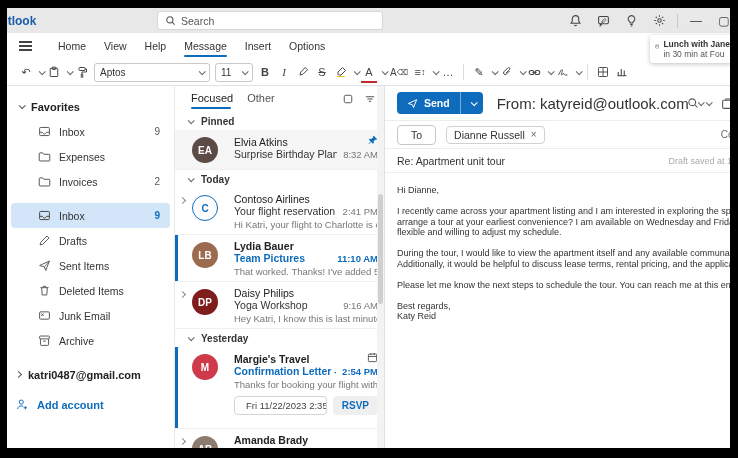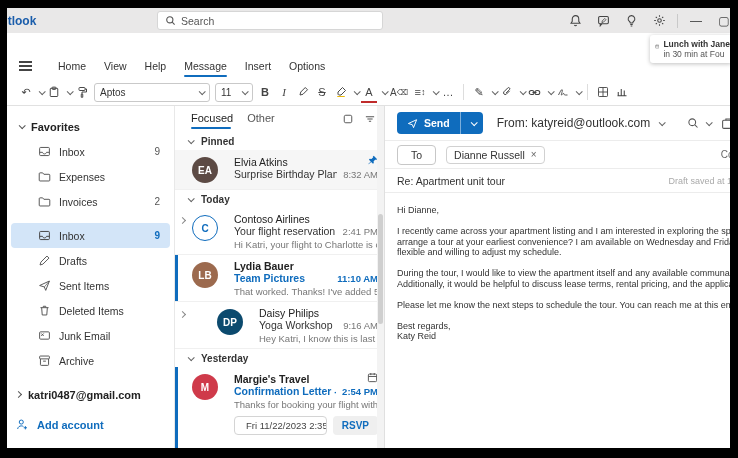--- a/index.html
+++ b/index.html
@@ -11,21 +11,21 @@
   .titlebar { height:25px; background:#e9e8e8; display:flex; align-items:center; position:relative; }
   .brand { margin-left:-16px; font-size:12px; font-weight:700; color:#1a5dab; white-space:nowrap; }
   .searchbox { position:absolute; left:150px; top:3px; width:226px; height:19px; background:#fff; border:1px solid #d6d6d6; border-radius:3px; display:flex; align-items:center; gap:5px; padding:0 7px; }
   .searchbox span { font-size:10.5px; color:#555; }
   .tb-icons { position:absolute; right:0; top:0; height:25px; display:flex; align-items:center; }
   .tb-btn { width:28px; height:25px; display:flex; align-items:center; justify-content:center; color:#444; font-size:12px; }
   .tb-sep { width:1px; height:14px; background:#c9c9c9; margin:0 4px; }
   .win-max { margin-right:-8px; }
 
   
-  .tabsrow { height:26px; background:#fff; display:flex; align-items:center; padding-left:8px; position:relative;margin-top:20px; }
+  .tabsrow { height:26px; background:#fff; display:flex; align-items:center; padding-left:8px; position:relative; }
   .hamburger { width:22px; display:flex; flex-direction:column; gap:2.5px; margin:0 8px 0 4px; }
   .hamburger i { display:block; height:1.5px; background:#444; width:13px; }
   .rtab { font-size:10.5px; color:#333; padding:5px 9px; position:relative; white-space:nowrap; }
   .rtab.active { font-weight:400; }
   .rtab.active::after { content:""; position:absolute; left:9px; right:9px; bottom:0; height:2px; background:#0f6cbd; border-radius:2px; }
   .reminder { position:absolute; top:27px; right:-2px; width:82px; background:#fff; box-shadow:0 1px 4px rgba(0,0,0,.25); border-radius:3px; padding:4px 2px 4px 5px; display:flex; gap:4px; z-index:9; overflow:hidden; }
   .reminder .t1 { font-size:8.5px; font-weight:700; white-space:nowrap; }
   .reminder .t2 { font-size:8.5px; color:#555; white-space:nowrap; }
 
   
@@ -84,21 +84,21 @@
   .scrollstrip { position:absolute; right:0; top:0; bottom:0; width:7px; background:#f3f3f3; }
   .scrollthumb { position:absolute; right:1px; top:108px; width:5px; height:110px; background:#cfcfcf; border-radius:3px; }
 
   
   .compose { flex:1; position:relative; overflow:hidden; background:#fff; }
   .chead { height:34px; display:flex; align-items:center; padding:0 23px 0 12px; position:relative; }
   .sendbtn { display:flex; align-items:stretch; background:#0f6cbd; border-radius:4px; color:#fff; overflow:hidden; height:22px; }
   .send-main { display:flex; align-items:center; gap:6px; padding:0 10px; font-size:10.5px; font-weight:700; }
   .send-arrow { display:flex; align-items:center; padding:0 7px; border-left:1px solid rgba(255,255,255,.45); }
   .send-arrow .cvd { border-color:#fff; }
-  .fromlbl { font-size:12px; color:#333; margin-left:14px; display:flex; align-items:center; gap:6px; }
+  .fromlbl { font-size:15px; color:#333; margin-left:14px; display:flex; align-items:center; gap:6px; }
   .chead-icons { position:absolute; right:-4px; display:flex; align-items:center; gap:10px; }
   .crow { height:28px; border-top:1px solid #ececec; display:flex; align-items:center; padding:0 0 0 12px; position:relative; }
   .tobtn { border:1px solid #c7c7c7; border-radius:4px; padding:3px 13px; font-size:10.5px; color:#333; }
   .chip { border:1px solid #d1d1d1; border-radius:4px; padding:2px 7px; font-size:10.5px; color:#333; margin-left:10px; display:flex; align-items:center; gap:6px; }
   .chip .x { color:#666; font-size:10px; }
   .cclbl { position:absolute; right:-3px; font-size:10px; color:#666; }
   .subjrow { height:25px; border-top:1px solid #ececec; border-bottom:1px solid #ececec; display:flex; align-items:center; padding-left:12px; position:relative; }
   .subj { font-size:10.5px; color:#333; }
   .draft { position:absolute; right:-2px; font-size:9px; color:#aaa; white-space:nowrap; }
   .cbody { padding:12px 0 0 12px; }
@@ -413,21 +413,21 @@
           <div class="eline">
             <span class="esub">Team Pictures</span>
             <span class="etime">11:10 AM</span>
           </div>
           <div class="eprev">That worked. Thanks! I've added 56 of the...</div>
         </div>
       </div>
 
       <div class="email" style="height:47px;">
         <span class="thr cvr" style="border-color:#888;"></span>
-        <div class="av" style="background:#0c4a6e;margin-left:25px;">DP</div>
+        <div class="av" style="background:#7f1d1d;">DP</div>
         <div class="econtent">
           <div class="eline">
               <span class="esender">Daisy Philips</span>
             </div>
           <div class="eline">
             <span class="esub">Yoga Workshop</span>
             <span class="etime">9:16 AM</span>
           </div>
           <div class="eprev">Hey Katri, I know this is last minute, but do...</div>
         </div>

